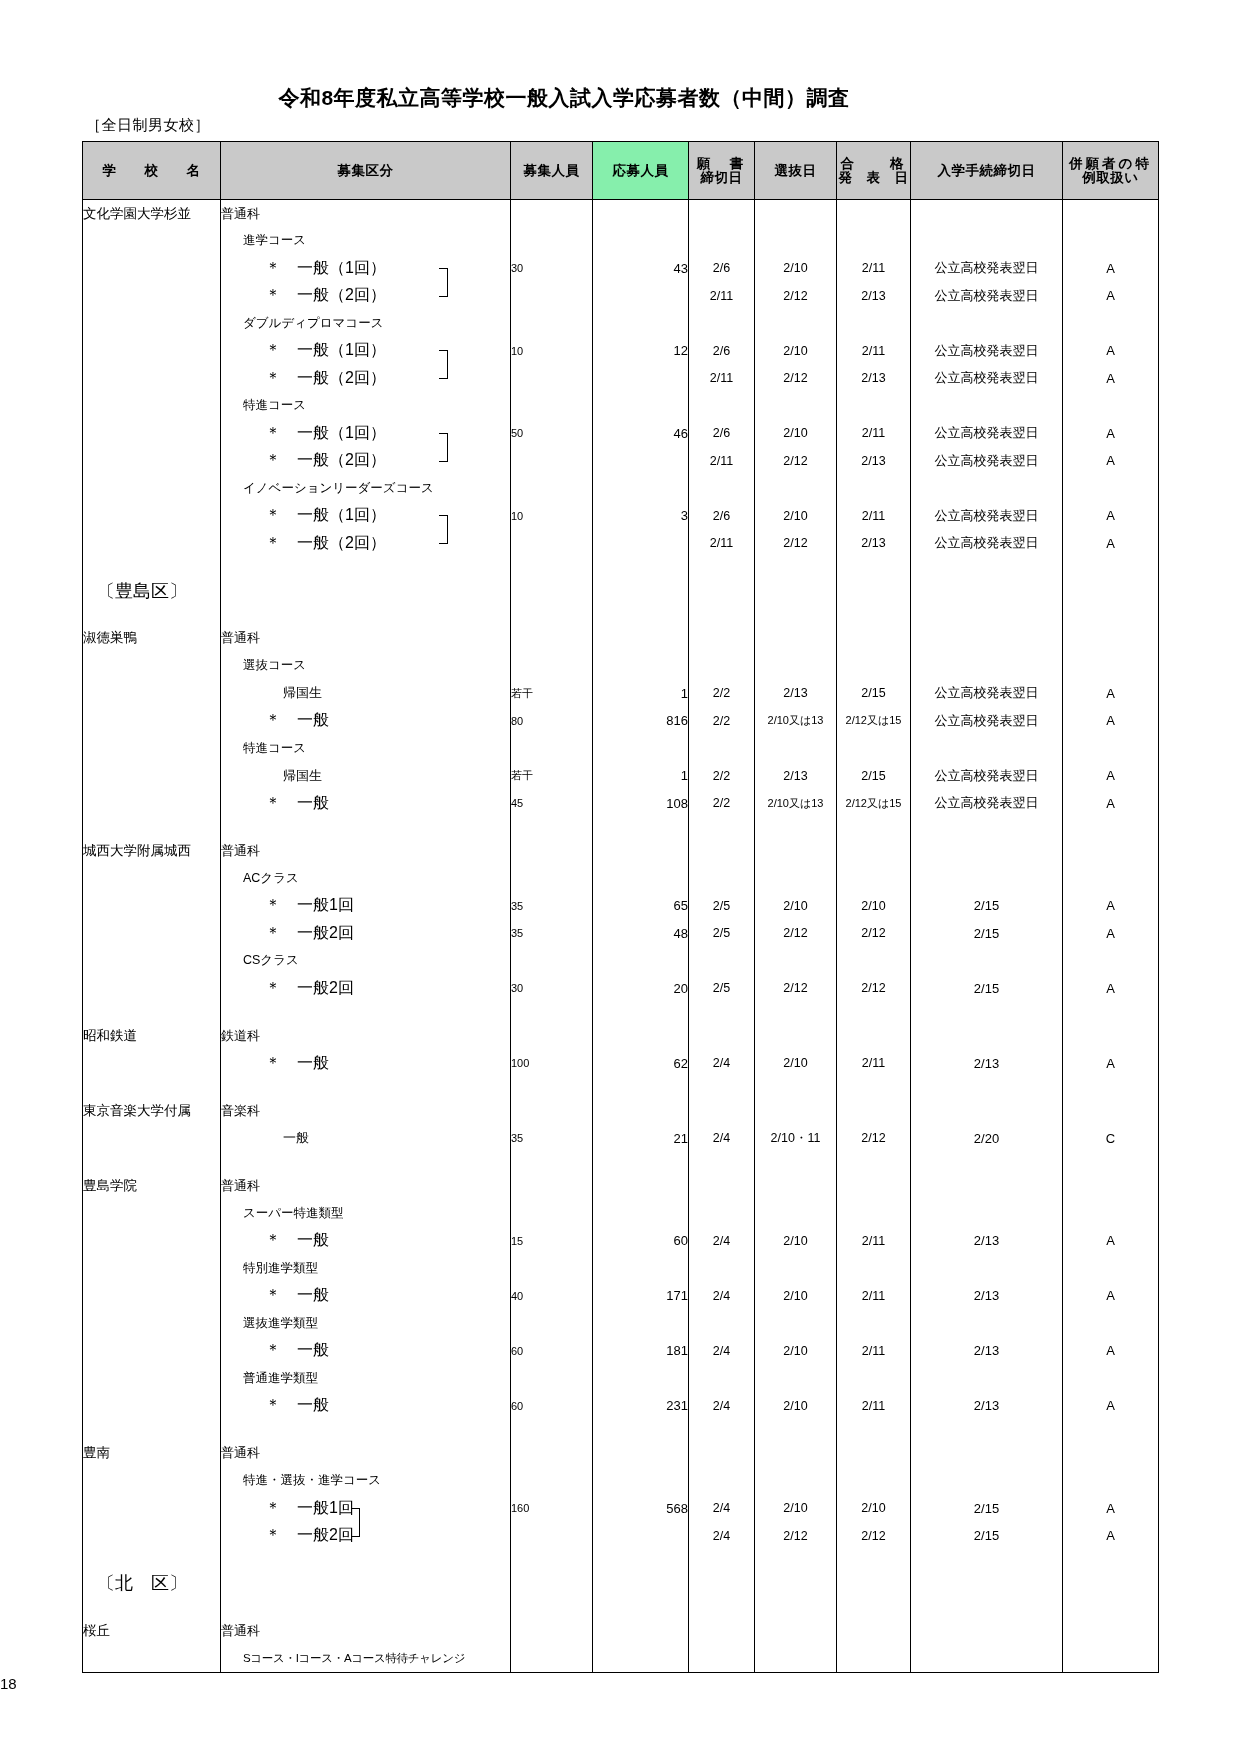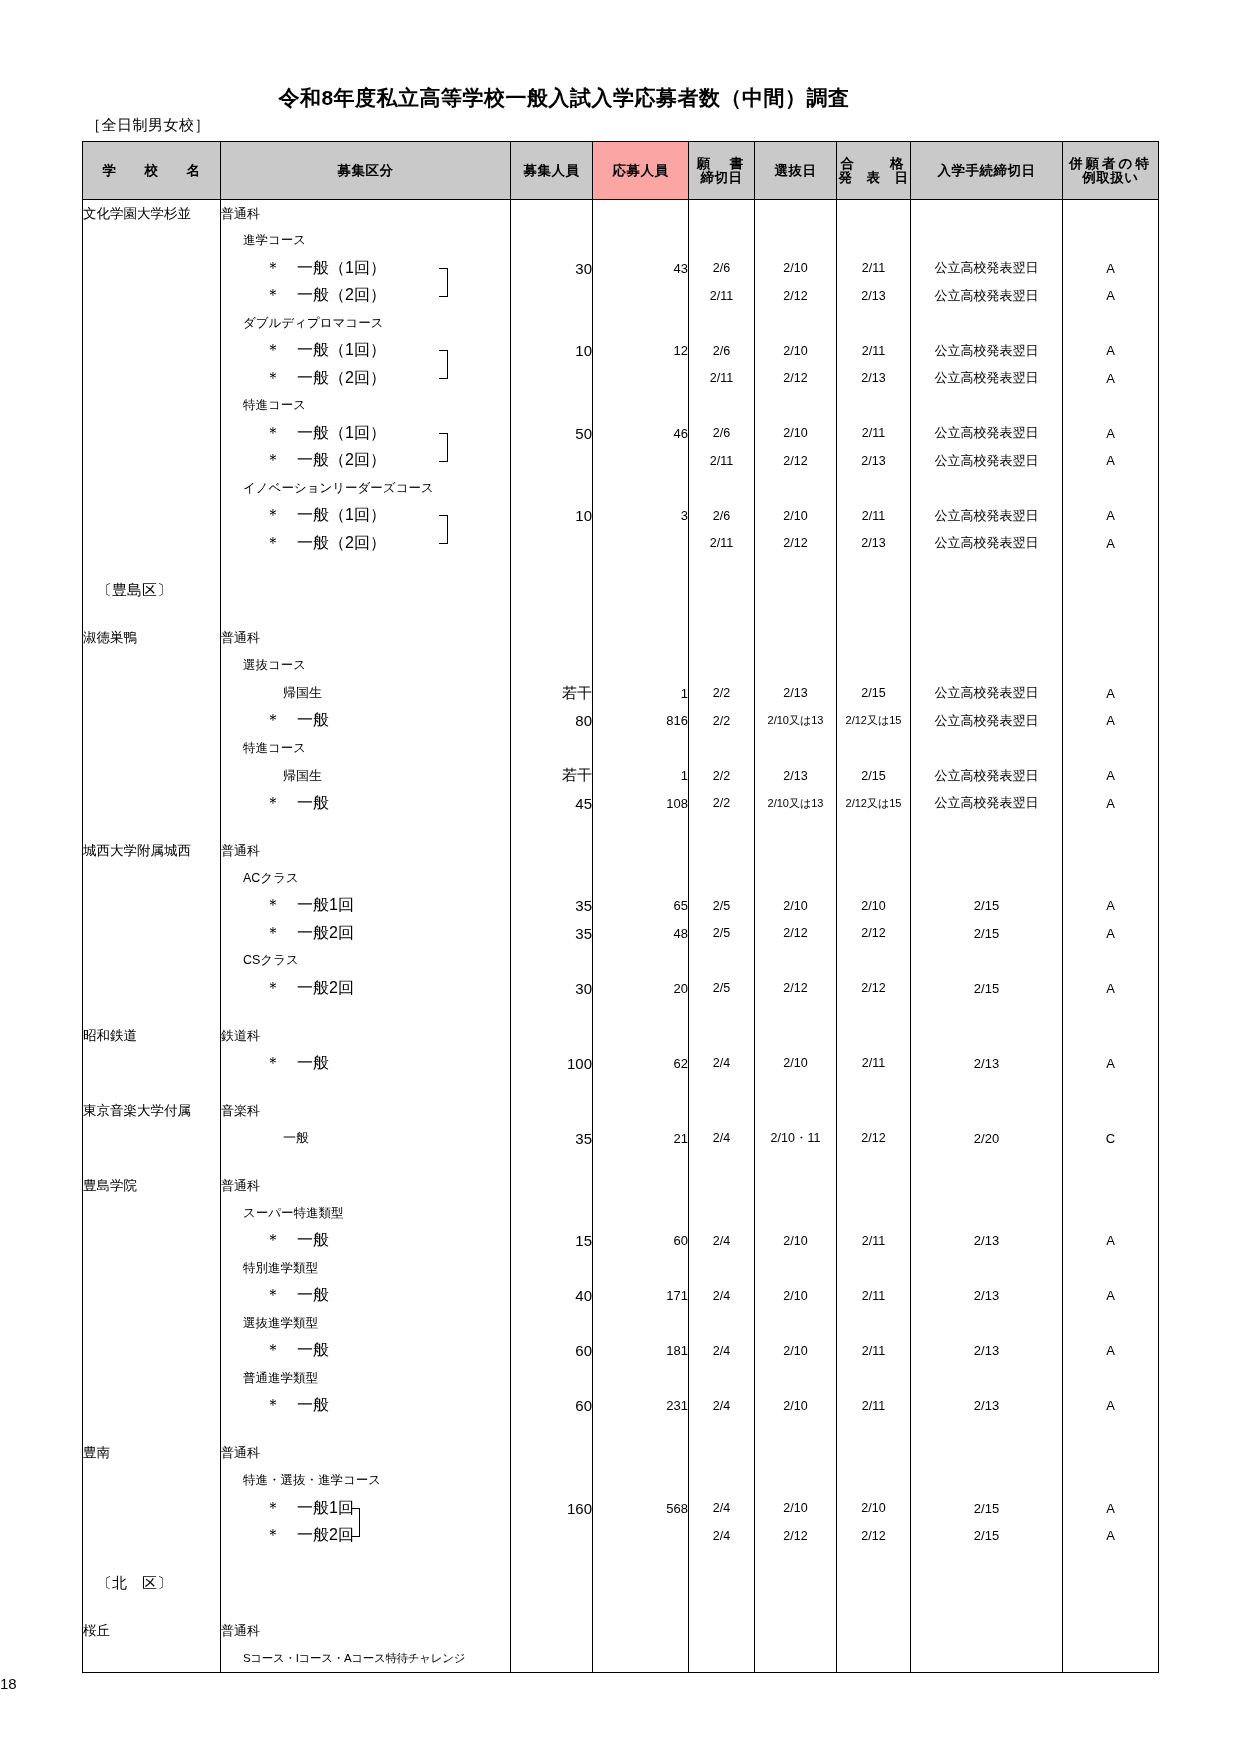--- a/index.html
+++ b/index.html
@@ -45,51 +45,51 @@
   thead th {
     background: #c9c9c9;
     border: 1.2px solid #000;
     font-size: 13.5px;
     font-weight: bold;
     height: 58px;
     vertical-align: middle;
     text-align: center;
     letter-spacing: 0.5px;
   }
-  th.hl-orange { background: #fca5a5; margin-left: 22px; }
+  th.hl-orange { background: #86efac; margin-left: 22px; }
   th.split { padding: 0; vertical-align: middle; }
   th.split .top { display:block; text-align:center; font-size:13.5px; line-height:1.05; padding-top:3px; letter-spacing:3px;}
   th.split .bot { display:block; text-align:center; font-size:13.5px; line-height:1.05; padding-bottom:2px;}
 
   
   tbody td {
     font-size: 13px;
     height: 27.5px;
     vertical-align: middle;
     border-left: 1.2px solid #000;
     border-right: 1.2px solid #000;
     white-space: nowrap;
   }
   tbody tr:last-child td { border-bottom: none; }
 
   td.c-school   { padding-left: 6px; font-size: 13.5px; }
   td.c-div      { position: relative; padding-left: 8px; }
-  td.c-quota    { text-align: right; padding-right: 5px; font-size: 15px; }
+  td.c-quota    { text-align: left; padding-right: 5px; font-size: 11px; }
   td.c-apps     { text-align: right; padding-right: 5px; font-size: 13px; }
   td.c-date     { text-align: center; font-size: 12.5px; }
   td.c-date.small { font-size: 11px; }
   td.c-proc     { text-align: center; font-size: 13px; }
   td.c-flag     { text-align: center; font-size: 13px; }
 
   
   .lv0 { padding-left: 0px; }
   .lv1 { padding-left: 22px; font-size: 12.5px; }
   .lv2 { padding-left: 44px; font-size: 16px; }
   .lv3 { padding-left: 62px; font-size: 13px; }
-  .ward { padding-left: 14px; font-size: 15px; }
+  .ward { padding-left: 14px; font-size: 18px; }
   .narrow { font-size: 11.5px; letter-spacing: -0.3px; }
 
   
   .brk {
     position: absolute;
     right: 62px;
     width: 9px;
     border-right: 1.3px solid #000;
     pointer-events: none;
   }

